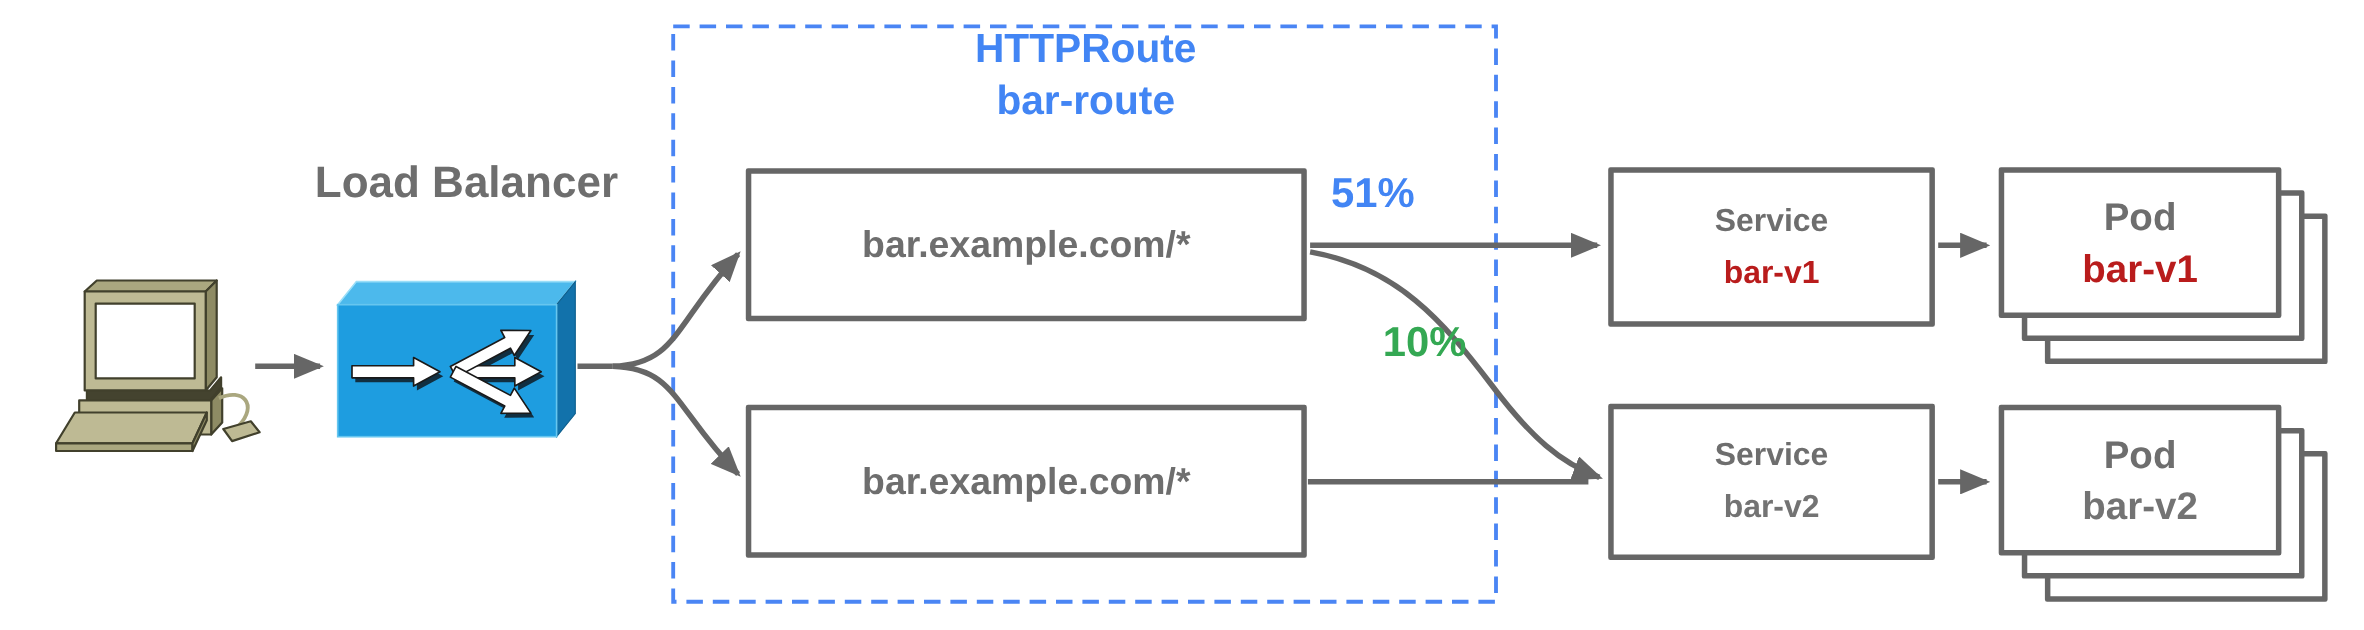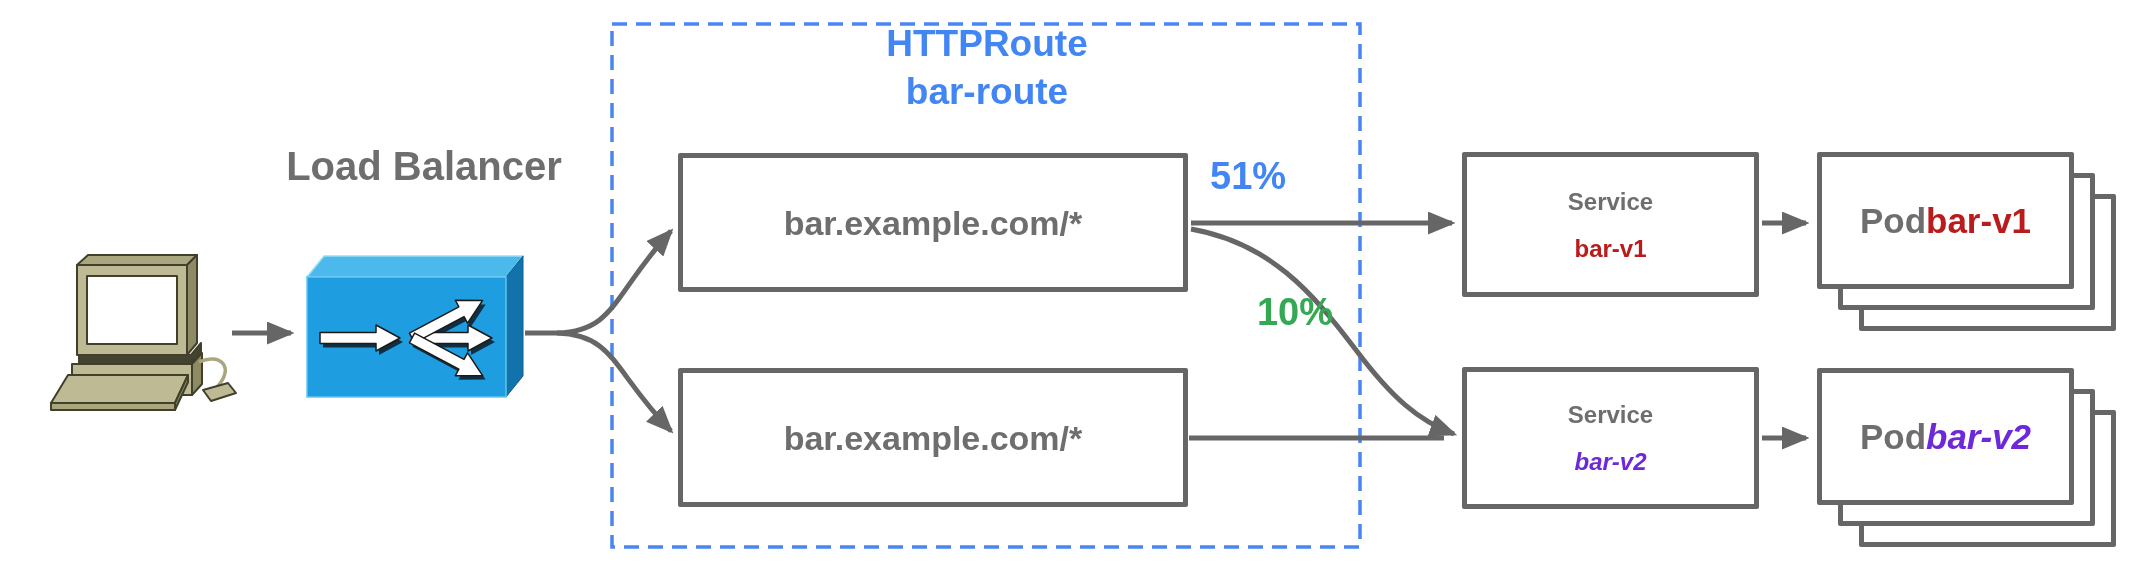--- a/index.html
+++ b/index.html
@@ -22,47 +22,47 @@
     border-radius:2px;
     display:flex;
     flex-direction:column;
     align-items:center;
     justify-content:center;
     text-align:center;
     z-index:2;
     color:#6e6e6e;
   }
   .route-box{font-size:34px;line-height:48px;}
-  .svc-box{font-size:24px;line-height:47px;}
+  .svc-box{font-size:29px;line-height:47px;}
   .pod-stack{position:absolute;z-index:2;}
   .pod-card{
     position:absolute;
     box-sizing:border-box;
     width:257px;height:137px;
     background:#ffffff;
     border:5px solid #666666;
     border-radius:2px;
   }
   .pod-main{
     left:0;top:0;
-    display:flex;flex-direction:row;align-items:center;justify-content:center;
+    display:flex;flex-direction:column;align-items:center;justify-content:center;
     text-align:center;font-size:35px;line-height:47px;color:#6e6e6e;
   }
   .back1{left:21px;top:21px;}
   .back2{left:42px;top:42px;}
 
   .label{position:absolute;z-index:3;text-align:center;}
   .lb-label{left:264px;top:144px;width:320px;font-size:40px;color:#6e6e6e;}
   .httproute-title{left:787px;top:20px;width:400px;font-size:37px;line-height:48px;color:#4285f4;}
   .pct{font-size:38px;width:120px;text-align:left;}
   .pct-90{left:1210px;top:155px;color:#4285f4;}
   .pct-10{left:1213px;top:291px;color:#34a853;text-align:right;}
 
   .text-blue{color:#b91c1c;}
-  .text-green{color:#6d28d9;font-style:italic;}
+  .text-green{color:#737373;}
 </style>
 </head>
 <body>
 
 <div id="canvas">
 
   <svg id="connectors" width="2149" height="573" viewBox="0 0 2149 573">
     <defs>
       <marker id="arrow" viewBox="0 0 12 10" refX="10.5" refY="5" markerWidth="5.5" markerHeight="4.6" orient="auto-start-reverse" markerUnits="strokeWidth">
         <path d="M0,0 L12,5 L0,10 Z" fill="#666666"></path>

